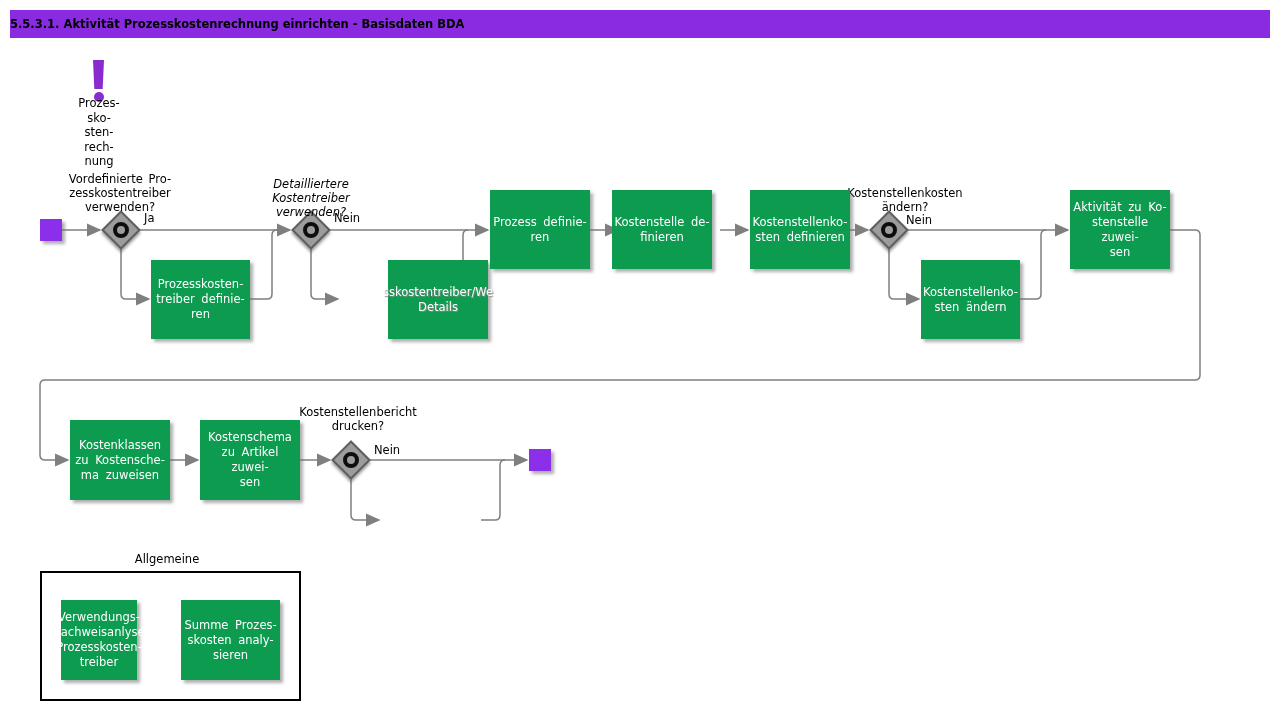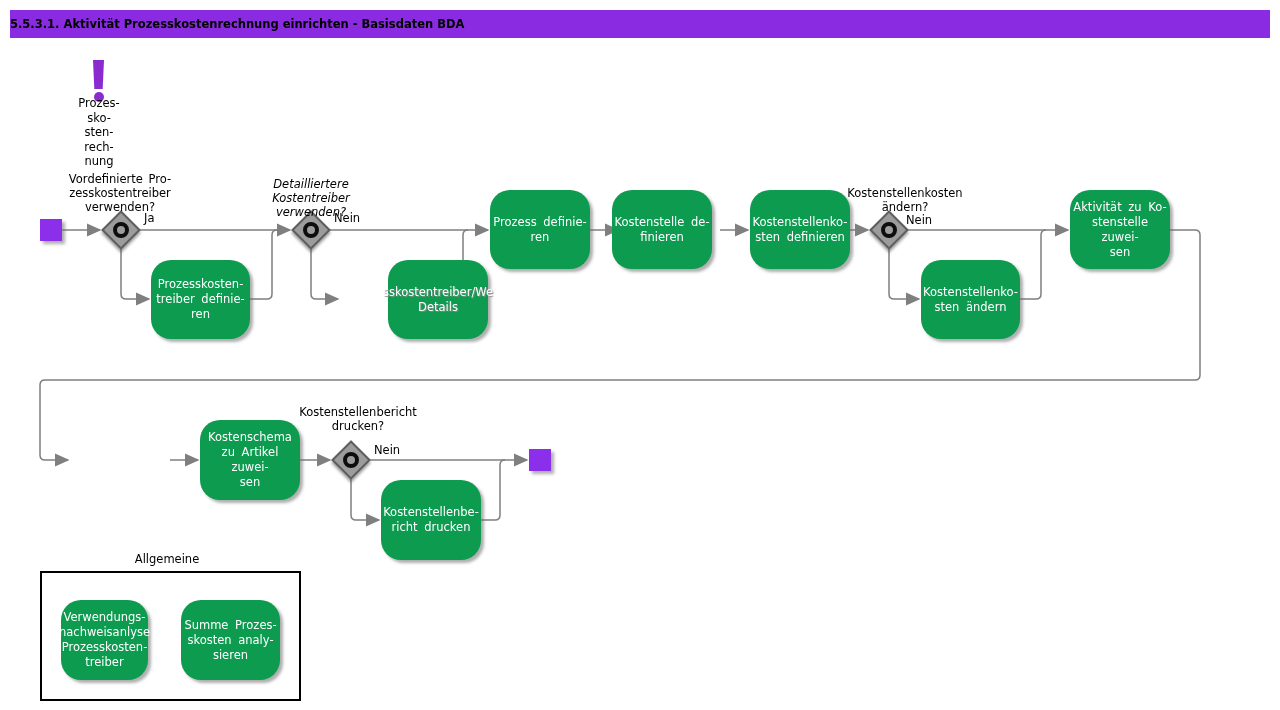--- a/index.html
+++ b/index.html
@@ -7,21 +7,21 @@
     position:relative; width:1280px; height:710px; background:#ffffff;
     font-family:"DejaVu Sans","Liberation Sans",sans-serif; overflow:hidden;
   }
   .title-bar {
     position:absolute; left:10px; top:10px; width:1260px; height:28px;
     background:#8A2BE2; color:#000; font-size:11.5px; font-weight:bold;
     display:flex; align-items:center; justify-content:flex-start;
   }
   svg.connectors { position:absolute; left:0; top:0; width:1280px; height:710px; }
   .task {
-    position:absolute; background:#0D9B4F; border-radius:20px; color:#fff;
+    position:absolute; background:#0D9B4F; border-radius:0; color:#fff;
     font-size:11.5px; line-height:15px; text-align:center; word-spacing:3px;
     display:flex; align-items:center; justify-content:center;
     white-space:pre-line; box-shadow:3px 3px 3px rgba(110,110,110,0.55);
     z-index:3; box-sizing:border-box; padding:2px;
   }
   .task.overflowing { white-space:pre; overflow:visible; text-shadow:1px 1px 1px #8a8a8a; padding:4px;margin-left:48px; }
   .gateway {
     position:absolute; width:28px; height:28px; background:#9C9C9C;
     border:2px solid #5e5e5e; transform:rotate(45deg);
     box-shadow:2px 2px 3px rgba(90,90,90,0.6); box-sizing:border-box; z-index:2;
@@ -143,30 +143,31 @@
 ren</div>
   <div class="task" style="left:612px;top:190px;width:100px;height:79px;">Kostenstelle de-
 finieren</div>
   <div class="task" style="left:750px;top:190px;width:100px;height:79px;">Kostenstellenko-
 sten definieren</div>
   <div class="task" style="left:921px;top:260px;width:99px;height:79px;">Kostenstellenko-
 sten ändern</div>
   <div class="task" style="left:1070px;top:190px;width:100px;height:79px;">Aktivität zu Ko-
 stenstelle zuwei-
 sen</div>
+  <div class="task" style="left:70px;top:420px;width:100px;height:80px;">Kostenklassen
+zu Kostensche-
+ma zuweisen</div>
   <div class="task" style="left:200px;top:420px;width:100px;height:80px;">Kostenschema
 zu Artikel zuwei-
 sen</div>
-  <div class="task" style="left:381px;top:480px;width:100px;height:80px;">Kostenstellenbe-
-richt drucken</div>
 
   <div class="group-label">Allgemeine
 Aktivitäten</div>
   <div class="group-box"></div>
-  <div class="task" style="left:61px;top:600px;width:87px;height:80px;">Verwendungs-
+  <div class="task" style="left:61px;top:600px;width:76px;height:80px;">Verwendungs-
 nachweisanlyse
 Prozesskosten-
 treiber</div>
   <div class="task" style="left:181px;top:600px;width:99px;height:80px;">Summe Prozes-
 skosten analy-
 sieren</div>
 
 </div>
 
 </body></html>

